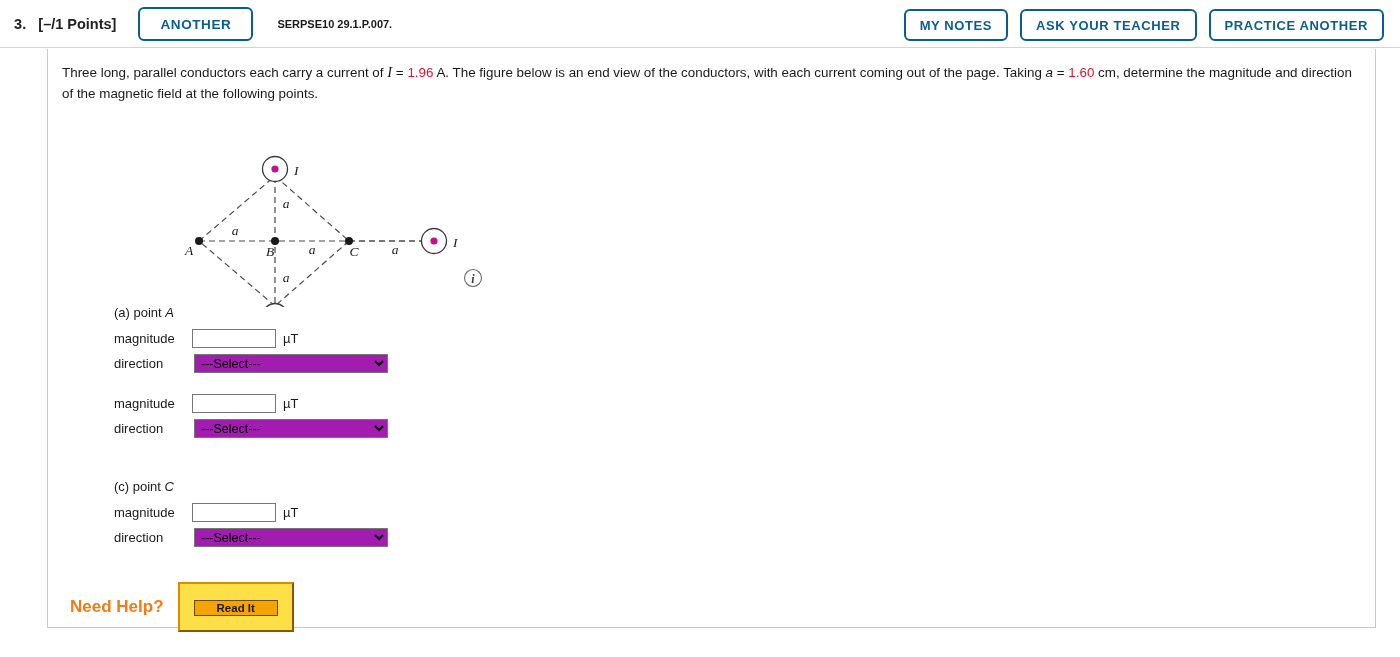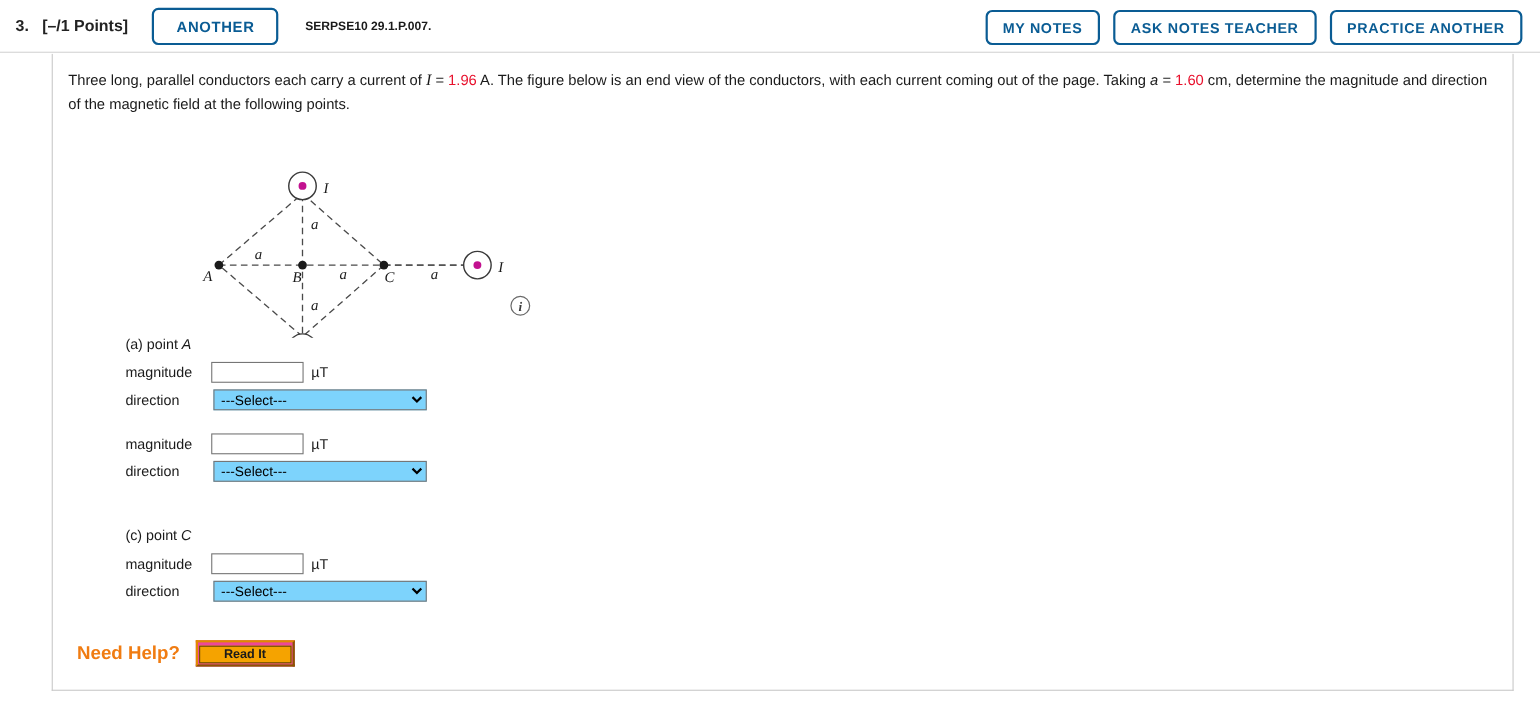--- a/index.html
+++ b/index.html
@@ -50,56 +50,56 @@
   .alabel{font-size:13px;margin-bottom:7px;white-space:nowrap;}
   .row{display:flex;align-items:center;height:23px;margin-bottom:2px;}
   .rowlab{width:78px;font-size:13px;}
   .txtin{
     width:84px;height:19px;border:1px solid #767676;background:#fff;
     box-sizing:border-box;font-family:"Liberation Sans",sans-serif;font-size:13px;
     padding:0 3px;outline:none;
   }
   .unit{margin-left:7px;font-size:13px;}
   .sel{
-    height:19px;border:1px solid #767676;background:#7dd3fc;box-sizing:border-box;
+    height:19px;border:1px solid #767676;background:#a21caf;box-sizing:border-box;
     font-family:"Liberation Sans",sans-serif;font-size:12.5px;color:#000;
     padding:0 2px;margin-left:2px;
   }
   .sel-a{width:194px;}
   .sel-b{width:194px;}
   .sel-c{width:194px;}
   
   #needhelp{position:absolute;left:22px;top:533px;display:flex;align-items:center;gap:14px;}
   #needhelp-label{
     color:#f07c12;font-size:17px;font-weight:bold;
     font-family:"Liberation Sans",sans-serif;
   }
   #readit{
-    background:#ec4899;border:2px outset #e08a00;
-    padding:1px;display:inline-block;cursor:pointer;
+    background:#fde047;border:2px outset #e08a00;
+    padding:14px;display:inline-block;cursor:pointer;
   }
   #readit-inner{
     background:#f5a300;border:1px solid #6b4a00;
     padding:1px 22px;font-size:11.5px;font-weight:bold;color:#1a1a1a;
     font-family:"Liberation Sans",sans-serif;text-align:center;
   }
 </style>
 </head>
 <body>
 
 <div id="header">
   <div id="hdr-left">
     <span class="qnum">3.</span>
     <span class="points">[–/1 Points]</span>
     <span class="btn-outline" id="details-btn">ANOTHER</span>
     <span id="qcode">SERPSE10 29.1.P.007.</span>
   </div>
   <div id="hdr-right">
     <span class="btn-outline">MY NOTES</span>
-    <span class="btn-outline">ASK NOTES TEACHER</span>
+    <span class="btn-outline">ASK YOUR TEACHER</span>
     <span class="btn-outline">PRACTICE ANOTHER</span>
   </div>
 </div>
 
 <div id="card">
 
   <div id="prompt">
     <span>Three long, parallel conductors each carry a current of </span><span class="ital">I</span><span> = </span><span class="red">1.96</span><span> A. The figure below is an end view of the conductors, with each current coming out of the page. Taking </span><span class="italsans">a</span><span> = </span><span class="red">1.60</span><span> cm, determine the magnitude and direction of the magnetic field at the following points.</span>
   </div>
 

